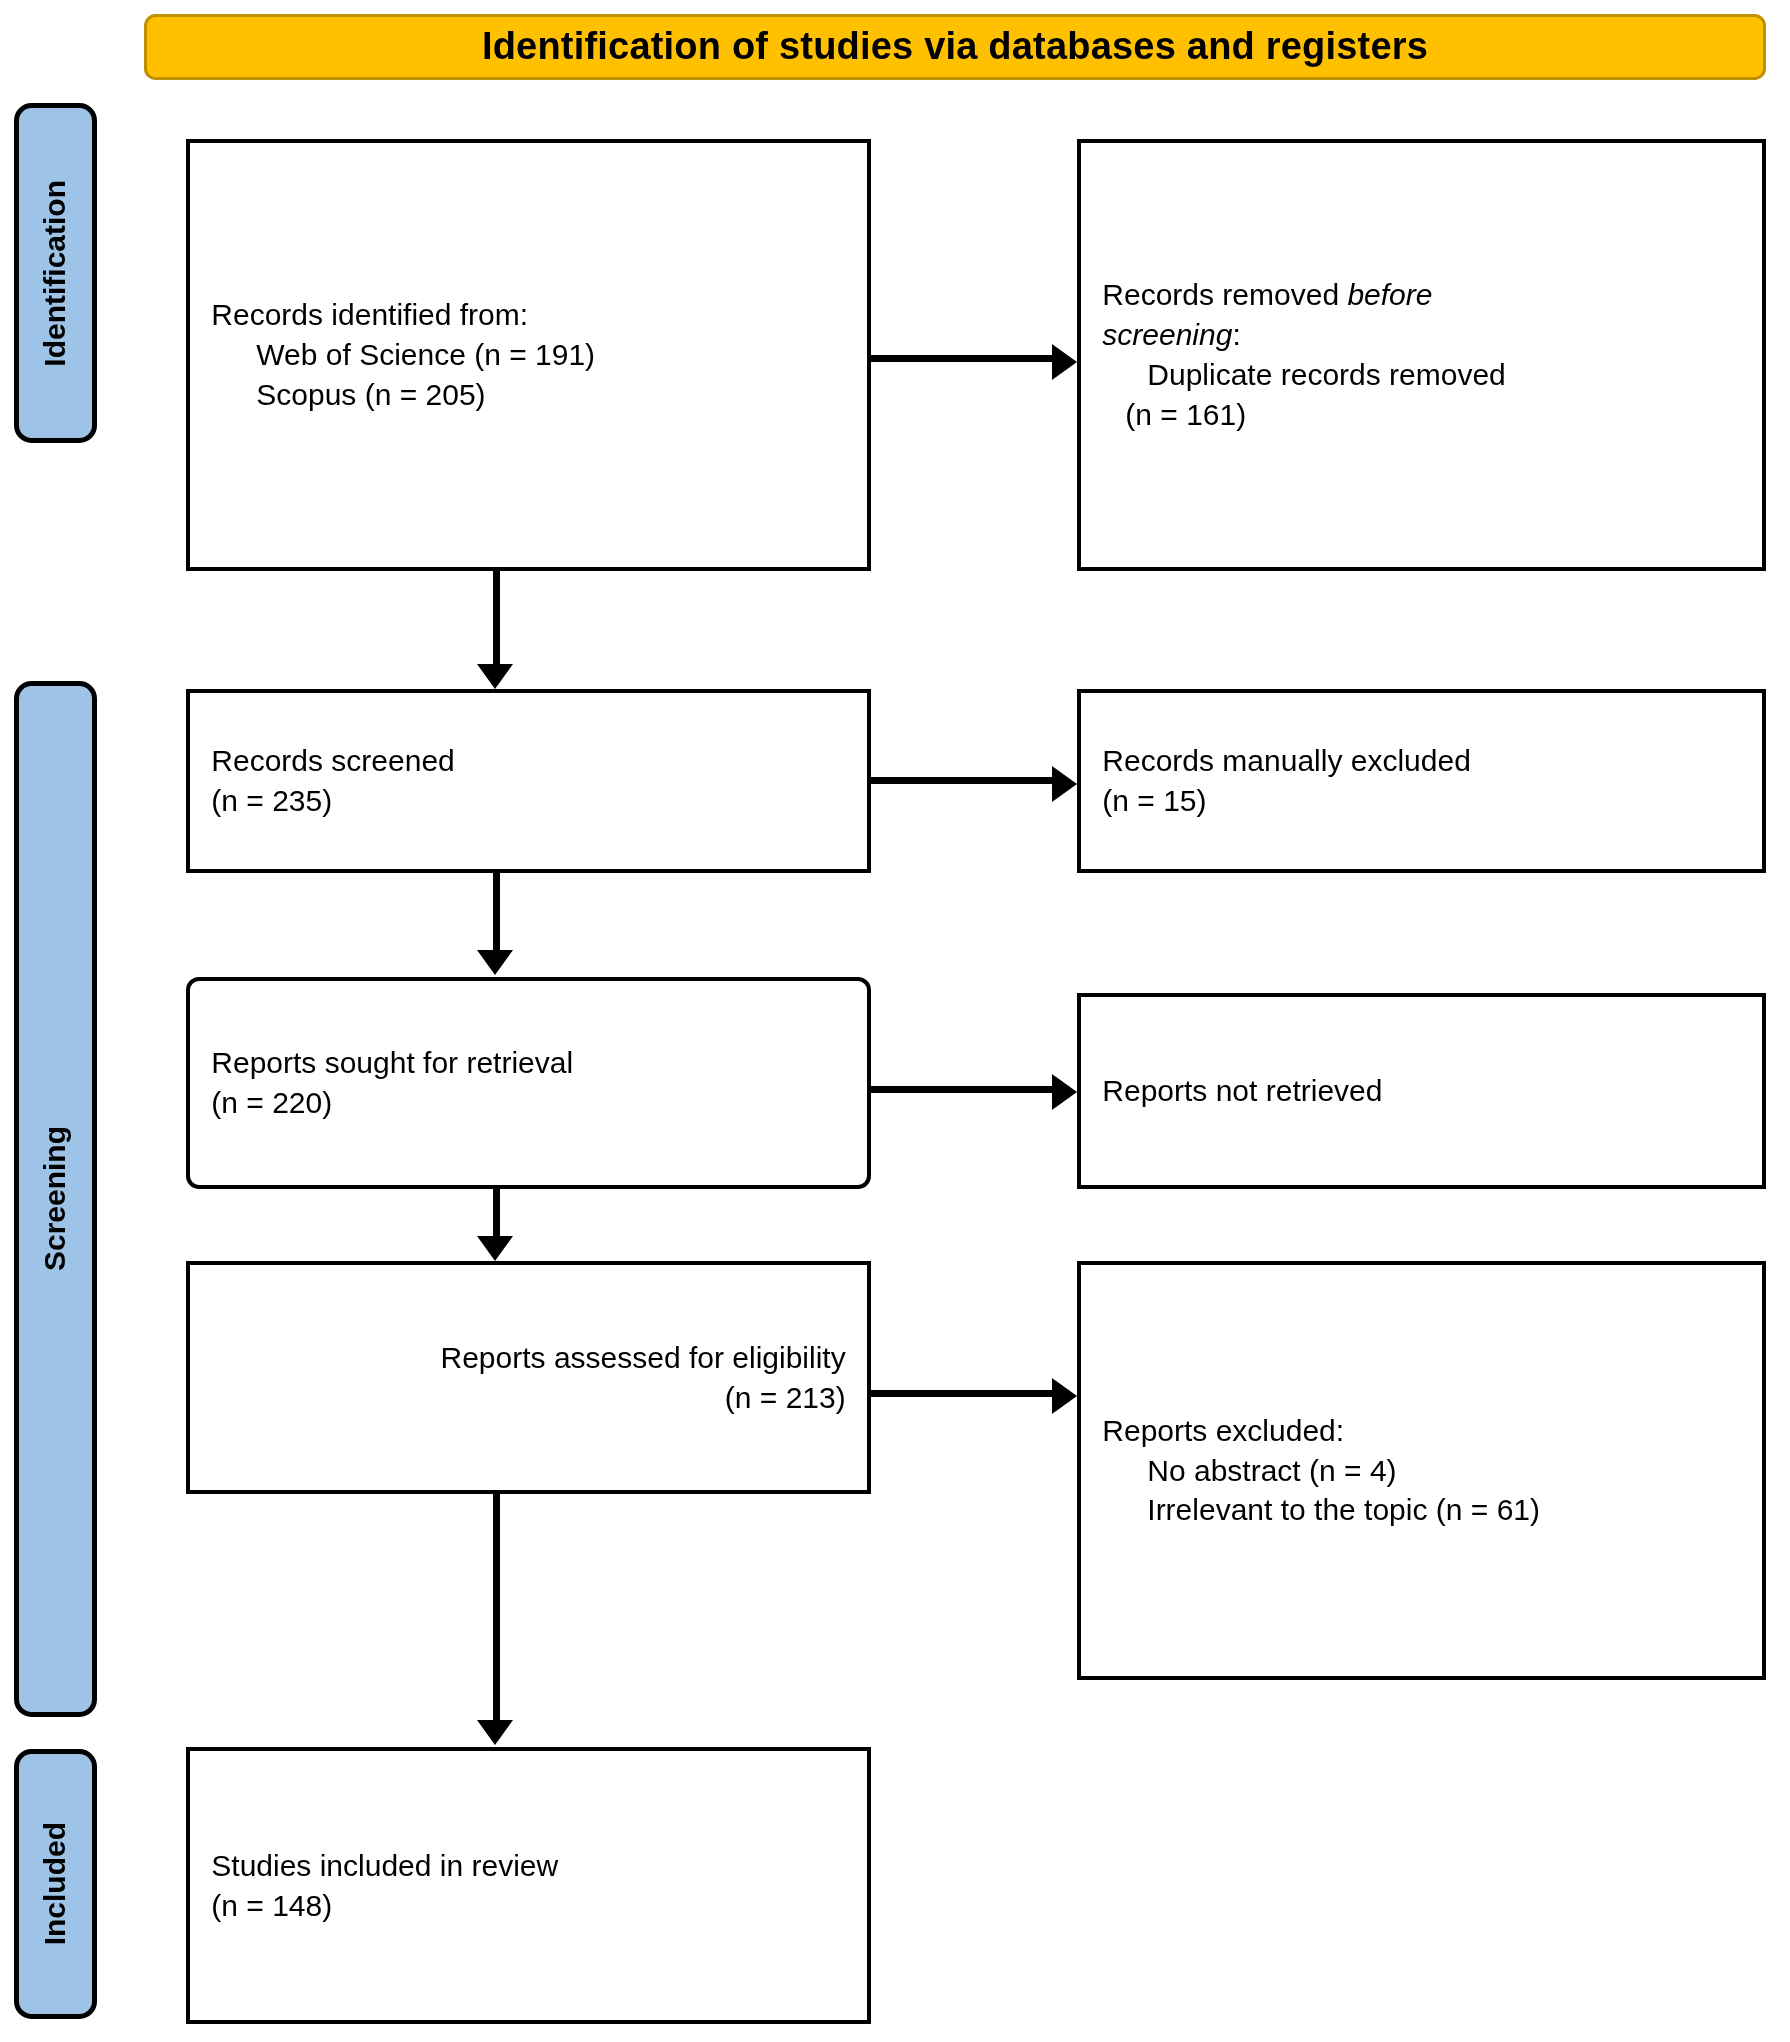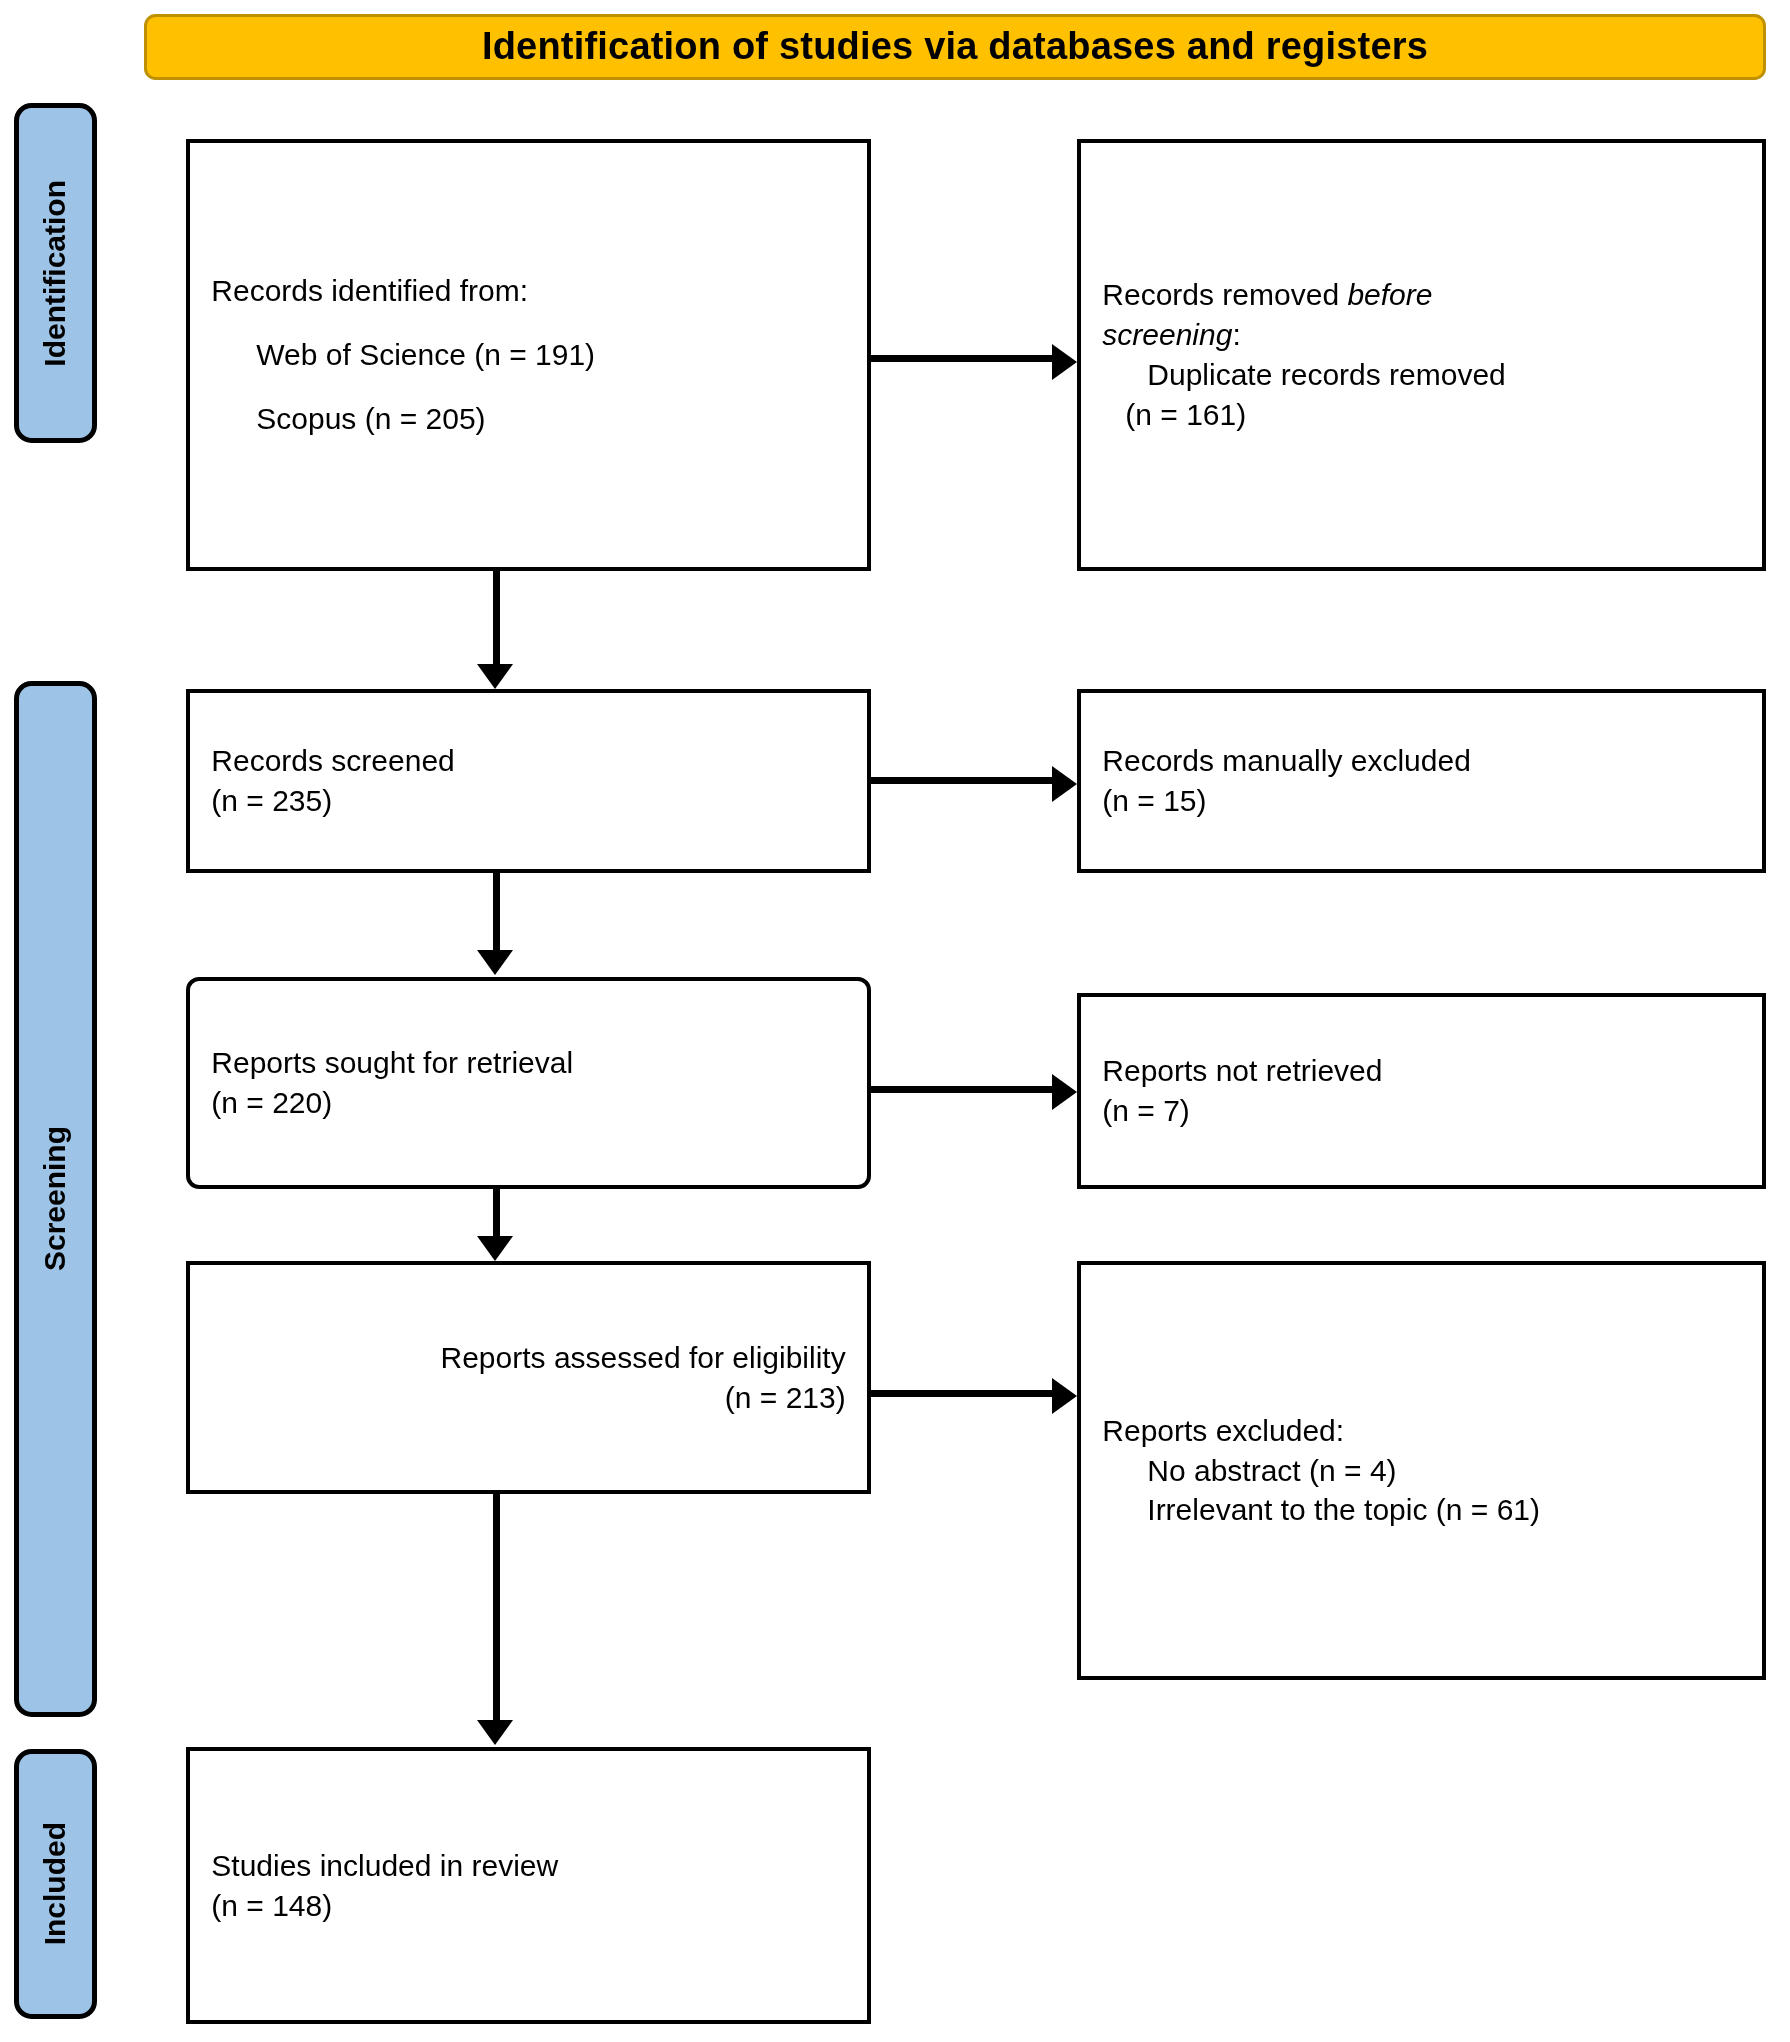--- a/index.html
+++ b/index.html
@@ -76,21 +76,21 @@
   .flow-box .line {
     font-size: 30px;
     line-height: 1.33;
     white-space: nowrap;
     color: #000000;
   }
   .flow-box .line.indent { padding-left: 45px; }
   .flow-box .line.indent-sm { padding-left: 23px; }
   .flow-box .line em { }
 
-  #box-identified     { left: 186px;  top: 139px;  width: 685px;  height: 432px; gap: 24px; }
+  #box-identified     { left: 186px;  top: 139px;  width: 685px;  height: 432px; }
   #box-removed        { left: 1077px; top: 139px;  width: 689px;  height: 432px; }
   #box-screened       { left: 186px;  top: 689px;  width: 685px;  height: 184px; }
   #box-excluded-man   { left: 1077px; top: 689px;  width: 689px;  height: 184px; }
   #box-sought         { left: 186px;  top: 977px; width: 685px;  height: 212px; border-radius: 13px; }
   #box-notretrieved   { left: 1077px; top: 993px; width: 689px;  height: 196px; }
   #box-assessed       { left: 186px;  top: 1261px; width: 685px;  height: 233px; text-align: right; }
   #box-excluded       { left: 1077px; top: 1261px; width: 689px;  height: 419px; }
   #box-included       { left: 186px;  top: 1747px; width: 685px;  height: 277px; }
 
   
@@ -181,21 +181,20 @@
     <div class="line">(n = 15)</div>
   </div>
 
   <div class="flow-box" id="box-sought">
     <div class="line">Reports sought for retrieval</div>
     <div class="line">(n = 220)</div>
   </div>
 
   <div class="flow-box" id="box-notretrieved">
     <div class="line">Reports not retrieved</div>
-    <div class="line">(n = 7)</div>
   </div>
 
   <div class="flow-box" id="box-assessed">
     <div class="line">Reports assessed for eligibility</div>
     <div class="line">(n = 213)</div>
   </div>
 
   <div class="flow-box" id="box-excluded">
     <div class="line">Reports excluded:</div>
     <div class="line indent">No abstract (n = 4)</div>

